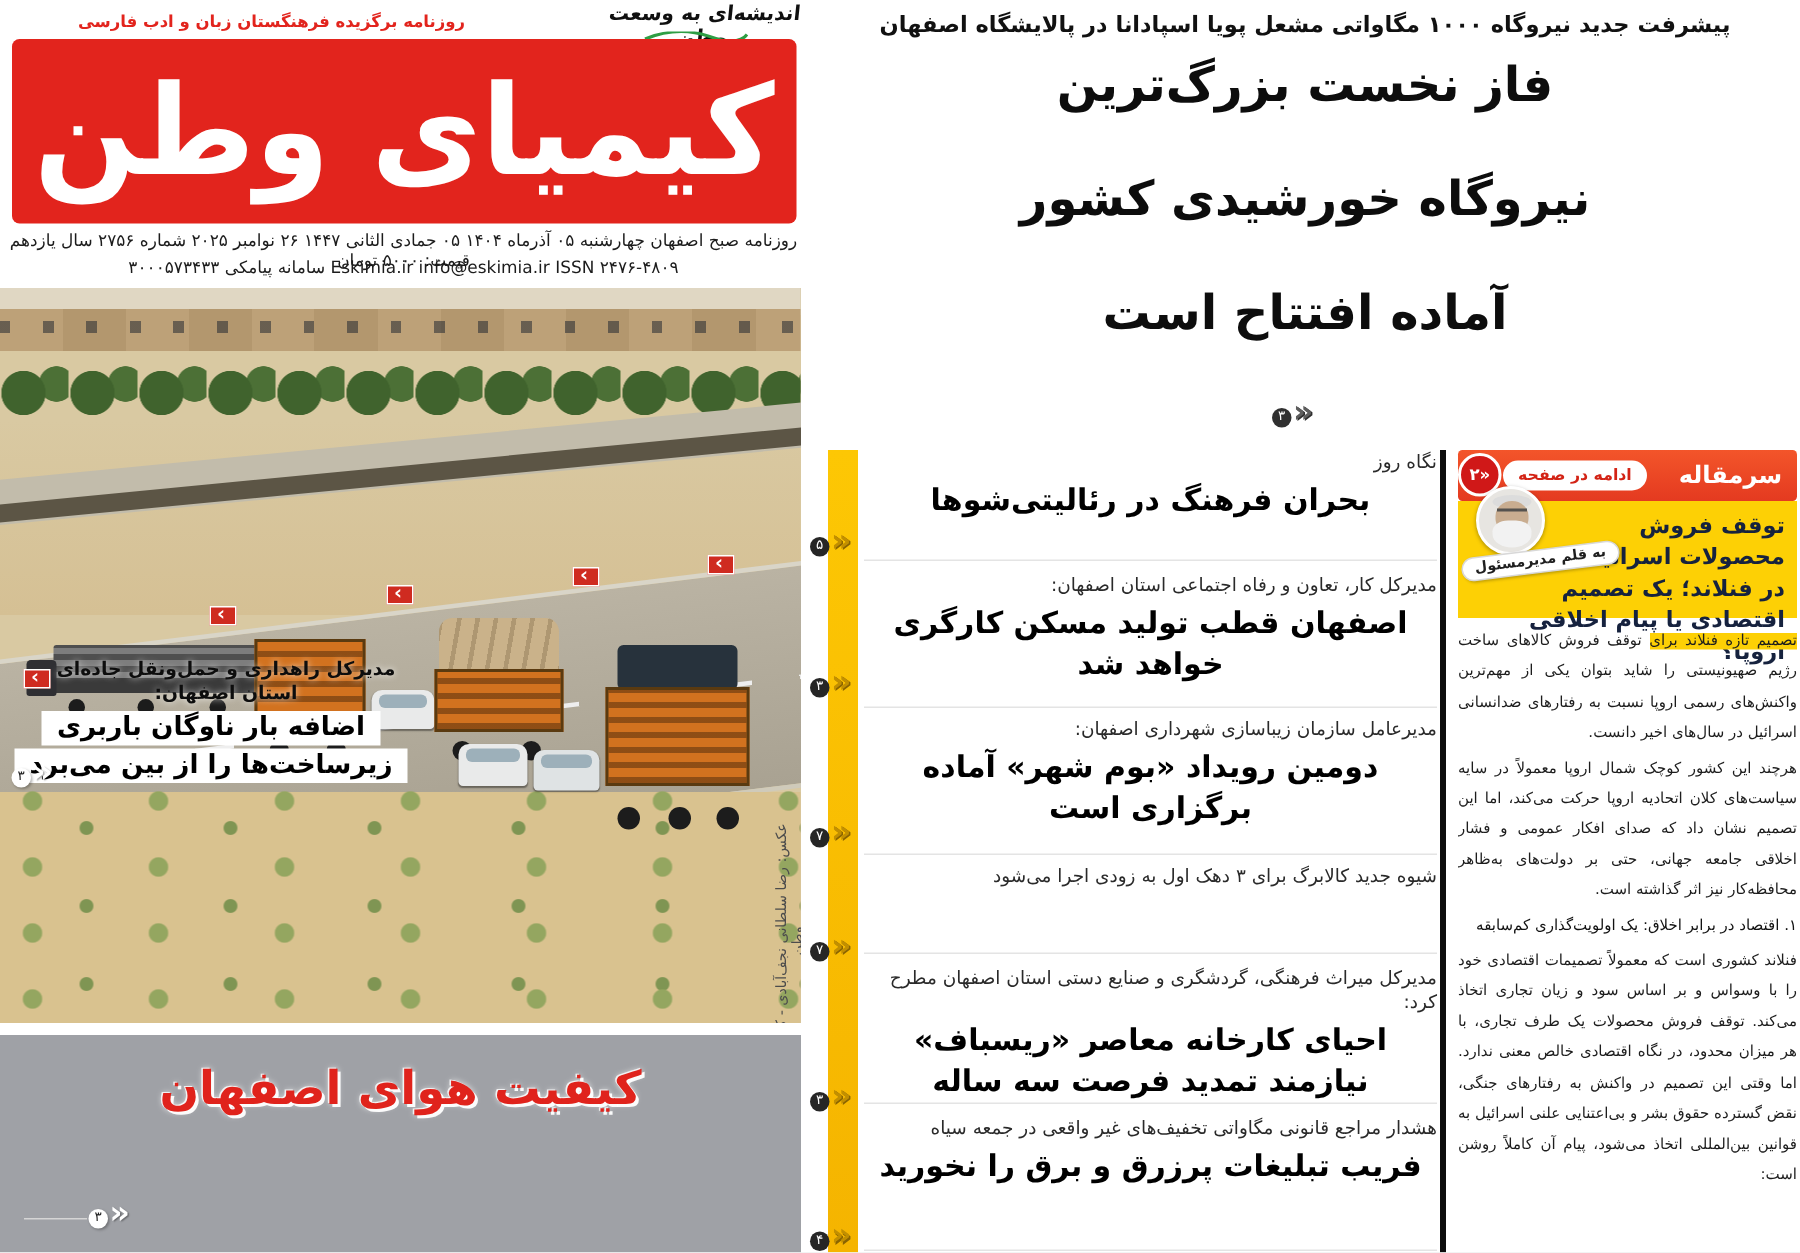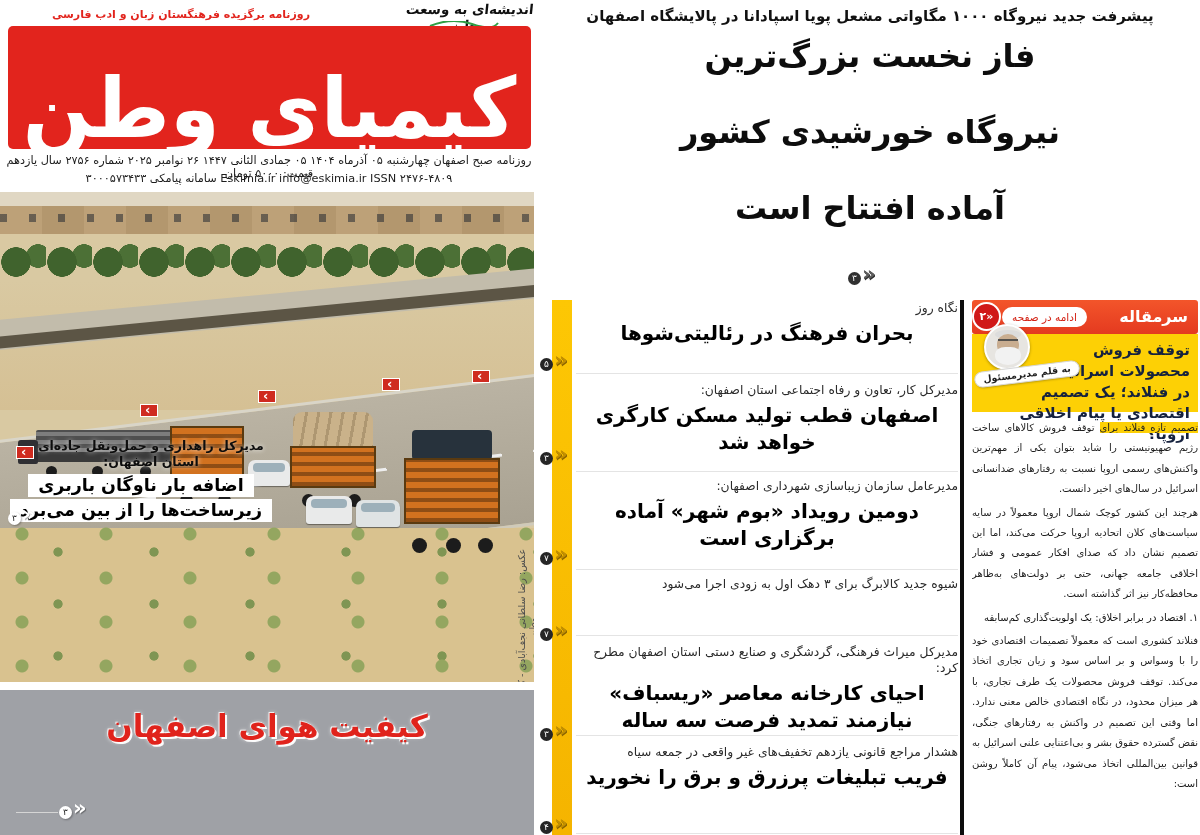--- a/index.html
+++ b/index.html
@@ -4,21 +4,21 @@
 <style>
   html,body{margin:0;padding:0;background:#e9e9e9;}
   *{box-sizing:border-box;font-family:"DejaVu Sans",sans-serif;}
   .page{position:relative;width:1200px;height:835px;background:#fff;margin:0 auto;overflow:hidden;direction:rtl;}
   .abs{position:absolute;}
 
   
   .award-note{left:48px;top:8px;width:262px;font-size:11px;font-weight:bold;color:#e2241d;text-align:right;}
   .slogan{left:402px;top:1px;width:134px;font-size:13.5px;font-weight:bold;color:#101010;text-align:center;transform:skewX(-6deg);}
   .slogan-swash{left:428px;top:21px;width:72px;height:7px;}
-  .logo-block{left:8px;top:26px;width:523px;height:123px;background:#e2241d;border-radius:5px;display:flex;align-items:flex-end;justify-content:center;}
+  .logo-block{left:8px;top:26px;width:523px;height:123px;background:#e2241d;border-radius:5px;display:flex;align-items:center;justify-content:center;}
   .logo-text{color:#fff;font-size:80px;font-weight:bold;line-height:1;transform:scaleY(1.04);letter-spacing:-2px;}
   .dateline{left:0;top:154px;width:538px;text-align:center;font-size:11.3px;color:#1c1c1c;}
   .dateline2{top:172px;}
 
   
   .lead-kicker{left:540px;top:7px;width:660px;text-align:center;font-size:15px;font-weight:bold;color:#111;}
   .lead-line{left:540px;width:660px;text-align:center;font-size:32px;font-weight:bold;color:#0d0d0d;line-height:1;letter-spacing:-1px;}
   .ll0{top:40px;} .ll1{top:116px;} .ll2{top:192px;}
 
   
@@ -81,21 +81,21 @@
   .nhead{font-size:20px;font-weight:bold;color:#000;text-align:center;line-height:27px;margin-top:4px;letter-spacing:-.5px;}
   .nm{position:absolute;z-index:5;}
 
   
   .divider{left:960px;top:300px;width:4px;height:535px;background:#0d0d0d;}
 
   
   .edit{left:972px;top:300px;width:226px;height:535px;}
   .ed-band{position:absolute;left:0;top:0;width:100%;height:34px;background:linear-gradient(180deg,#f3552a,#e43a20);border-radius:3px;}
   .ed-label{position:absolute;right:10px;top:0;line-height:34px;color:#fff;font-size:16px;font-weight:bold;}
-  .ed-pill{position:absolute;left:30px;top:7px;height:20px;line-height:20px;background:#fff;border-radius:10px;padding:0 10px;font-size:10.5px;font-weight:normal;color:#d32315;}
+  .ed-pill{position:absolute;left:30px;top:7px;height:20px;line-height:20px;background:#fff;border-radius:10px;padding:0 10px;font-size:10.5px;font-weight:bold;color:#d32315;}
   .ed-badge{position:absolute;left:0;top:2px;width:29px;height:29px;border-radius:50%;background:#d01818;border:2px solid #fff;color:#fff;display:flex;align-items:center;justify-content:center;font-size:11px;font-weight:bold;z-index:3;}
   .ed-ybox{position:absolute;left:0;top:34px;width:100%;height:78px;background:#fdd005;}
   .yb-text{padding:6px 8px 0 6px;font-size:15px;font-weight:bold;color:#16223e;line-height:21px;text-align:right;letter-spacing:-.3px;}
   .float-spacer{float:left;width:62px;height:44px;}
   .ed-photo{position:absolute;left:12px;top:-10px;width:46px;height:46px;border-radius:50%;background:#e7e5e1;border:2px solid #fff;box-shadow:0 1px 3px rgba(0,0,0,.35);overflow:hidden;z-index:4;}
   .ed-face{position:absolute;left:11px;top:8px;width:22px;height:20px;border-radius:50% 50% 40% 40%;background:#c9ad90;}
   .ed-hair{position:absolute;left:9px;top:4px;width:26px;height:9px;border-radius:50%;background:#dcdcdc;}
   .ed-beard{position:absolute;left:9px;top:21px;width:26px;height:18px;border-radius:40% 40% 50% 50%;background:#f2f2f2;}
   .ed-glasses{position:absolute;left:12px;top:13px;width:20px;height:6px;border-top:2px solid #55524e;}
   .ed-byline{position:absolute;left:2px;top:32px;background:#fff;border:1px solid #d8d8d8;border-radius:9px;padding:1px 8px 2px;font-size:9.5px;font-weight:bold;color:#1f1f1f;transform:rotate(-7deg);box-shadow:1px 1px 2px rgba(0,0,0,.25);z-index:5;white-space:nowrap;}
@@ -212,21 +212,21 @@
       <div class="nhead">اصفهان قطب تولید مسکن کارگری خواهد شد</div>
     </div>
     <div class="nitem" style="top:276px;height:60px;">
       <div class="nkicker">شیوه جدید کالابرگ برای ۳ دهک اول به زودی اجرا می‌شود</div>
     </div>
     <div class="nitem" style="top:344px;height:92px;">
       <div class="nkicker">مدیرکل میراث فرهنگی، گردشگری و صنایع دستی استان اصفهان مطرح کرد:</div>
       <div class="nhead">احیای کارخانه معاصر «ریسباف» نیازمند تمدید فرصت سه ساله</div>
     </div>
     <div class="nitem" style="top:444px;height:90px;">
-      <div class="nkicker">هشدار مراجع قانونی یازدهم تخفیف‌های غیر واقعی در جمعه سیاه</div>
+      <div class="nkicker">هشدار مراجع قانونی مگاواتی تخفیف‌های غیر واقعی در جمعه سیاه</div>
       <div class="nhead">فریب تبلیغات پرزرق و برق را نخورید</div>
     </div>
   </div>
   <div class="abs nm mark gold" style="left:540px;top:352px;">
       <span class="chev">«</span>
       <span class="num">۵</span>
     </div>
   <div class="abs nm mark gold" style="left:540px;top:446px;">
       <span class="chev">«</span>
       <span class="num">۳</span>

